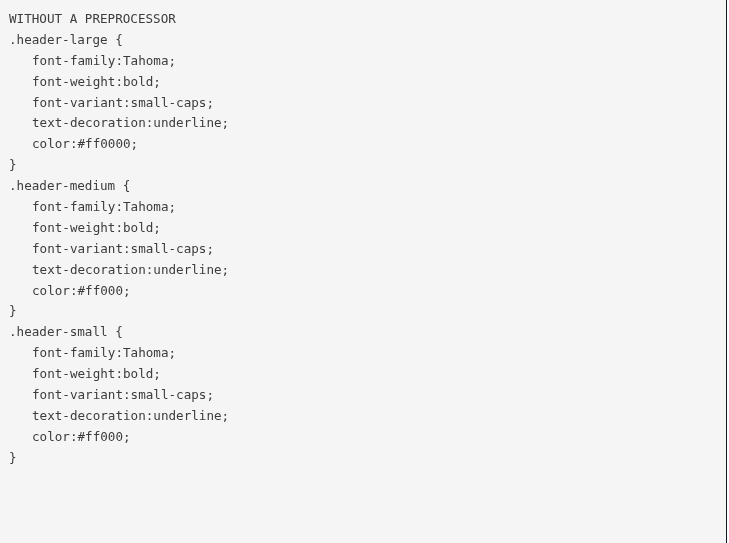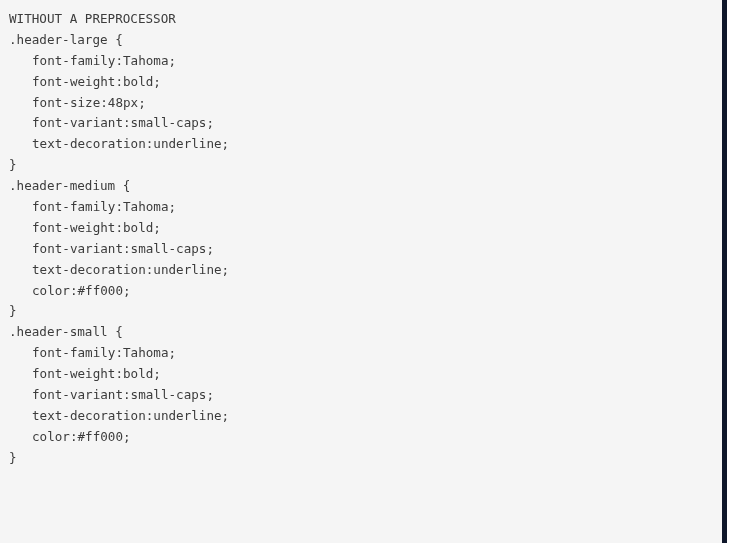--- a/index.html
+++ b/index.html
@@ -10,21 +10,21 @@
     overflow: hidden;
     background: #ffffff;
   }
   .code-block {
     position: absolute;
     left: 0;
     top: 0;
     width: 727px;
     height: 543px;
     background: #f5f5f5;
-    border-right: 5px solid #0f172a;
+    border-right: 1px solid #0f172a;
     box-sizing: border-box;
     padding: 9px 0 0 9px;
   }
   .code-line {
     font-family: "DejaVu Sans Mono", "Liberation Mono", monospace;
     font-size: 12.6px;
     line-height: 20.9px;
     height: 20.9px;
     color: #3c3c3c;
     white-space: pre;
@@ -36,23 +36,23 @@
 </head>
 <body>
 
 <div class="code-block">
   <div class="code-line">WITHOUT A PREPROCESSOR</div>
 
   <div>
     <div class="code-line">.header-large {</div>
     <div class="code-line indent">font-family:Tahoma;</div>
     <div class="code-line indent">font-weight:bold;</div>
-    <div class="code-line indent">font-size:48px;</div>
     <div class="code-line indent">font-variant:small-caps;</div>
     <div class="code-line indent">text-decoration:underline;</div>
+    <div class="code-line indent">color:#ff0000;</div>
     <div class="code-line">}</div>
   </div>
 
   <div>
     <div class="code-line">.header-medium {</div>
     <div class="code-line indent">font-family:Tahoma;</div>
     <div class="code-line indent">font-weight:bold;</div>
     <div class="code-line indent">font-variant:small-caps;</div>
     <div class="code-line indent">text-decoration:underline;</div>
     <div class="code-line indent">color:#ff000;</div>

